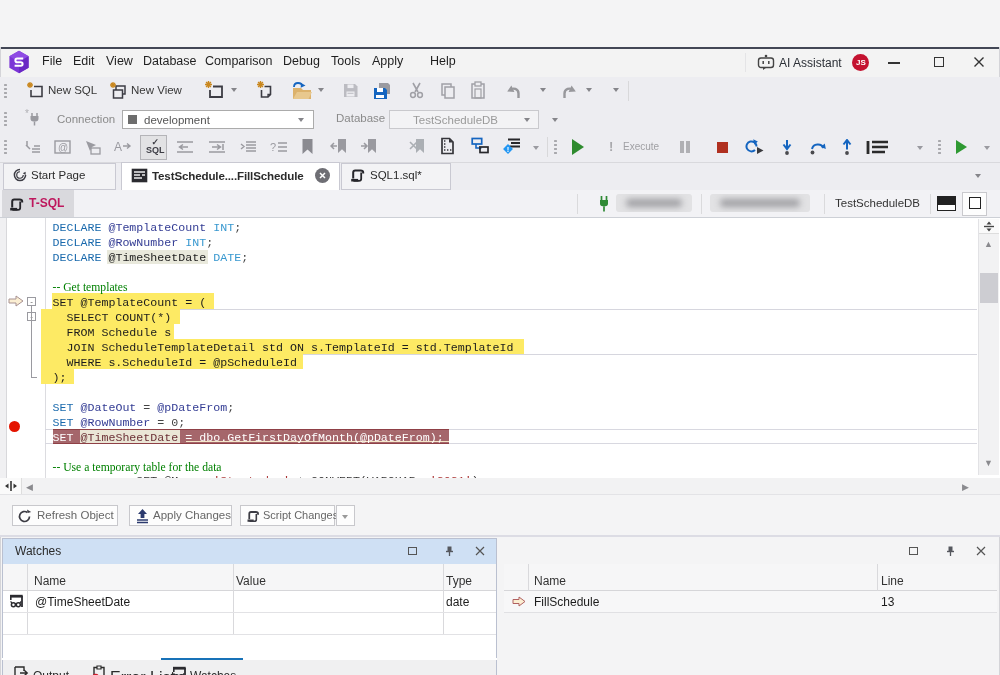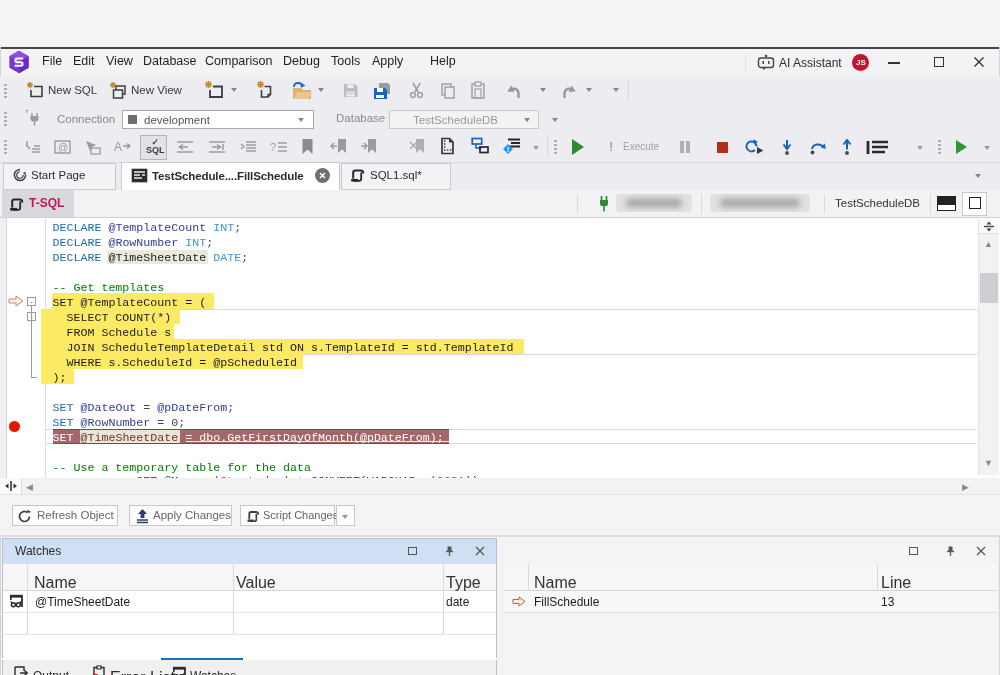--- a/index.html
+++ b/index.html
@@ -26,36 +26,36 @@
 #tabactive { background:#ffffff; border-bottom:none; height:28px; }
 .tabtext { position:absolute; top:6px; font-size:11.5px; color:#2b2b2b; }
 
 #tsqlbar { left:0; top:143px; width:1000px; height:28px; background:#f2f2f5; border-bottom:1px solid #cdd0d6; }
 
 #editor { left:0; top:171px; width:1000px; height:261px; background:#ffffff; }
 .codeline { position:absolute; left:52.5px; font-family:"Liberation Mono", monospace; font-size:11.65px; line-height:15px; white-space:pre; color:#1c1c1c; padding-top:1px; }
 .kw { color:#1a6aad; }
 .ty { color:#3898d0; }
 .vr { color:#333c94; }
-.cm { color:#008000; }
+.cm { color:#008000;font-family:Liberation Serif, serif; }
 .pz { color:#444; }
 .hl { position:absolute; background:#fdea64; }
 
 #vscroll { left:978px; top:172px; width:21px; height:256px; background:#f2f2f3; border-left:1px solid #e2e2e5; }
 #hscroll { left:0; top:431px; width:1000px; height:16px; background:#f2f2f3; }
 .arrowglyph { position:absolute; font-size:9px; color:#8a8a8e; }
 
 #objrow { left:0; top:447px; width:1000px; height:43px; background:#f4f4f5; border-top:1px solid #e3e3e6; border-bottom:2px solid #dcdce4; }
 .objbtn { position:absolute; top:458px; height:21px; background:#fdfdfd; border:1px solid #c8c8cc; font-size:12px; color:#666; }
 
 .panel { position:absolute; background:#ffffff; border:1px solid #bac0d0; }
 .ptitle { position:absolute; left:0; top:0; right:0; height:26px; background:#cfe0f4; border-bottom:1px solid #c2cbdc; }
 .ptext { position:absolute; left:12px; top:5px; font-size:12px; color:#2b2b2b; }
 .phead { position:absolute; background:#f6f6f7; border-bottom:1px solid #d6d6d9; }
-.hcell { position:absolute; top:4px; font-size:16px; color:#333; }
+.hcell { position:absolute; top:4px; font-size:12px; color:#333; }
 #bottomstrip { left:0; top:643px; width:1000px; height:32px; background:#f4f4f5; }
 </style>
 </head>
 <body>
 <div id="win">
 
 <div id="titlebar" class="abs"></div>
 <div id="topline" class="abs"></div>
 <div class="abs" style="left:0;top:0;width:1px;height:675px;background:#d4d4d8"></div>
 <div class="abs" style="left:999px;top:0;width:1px;height:675px;background:#d4d4d8"></div>

